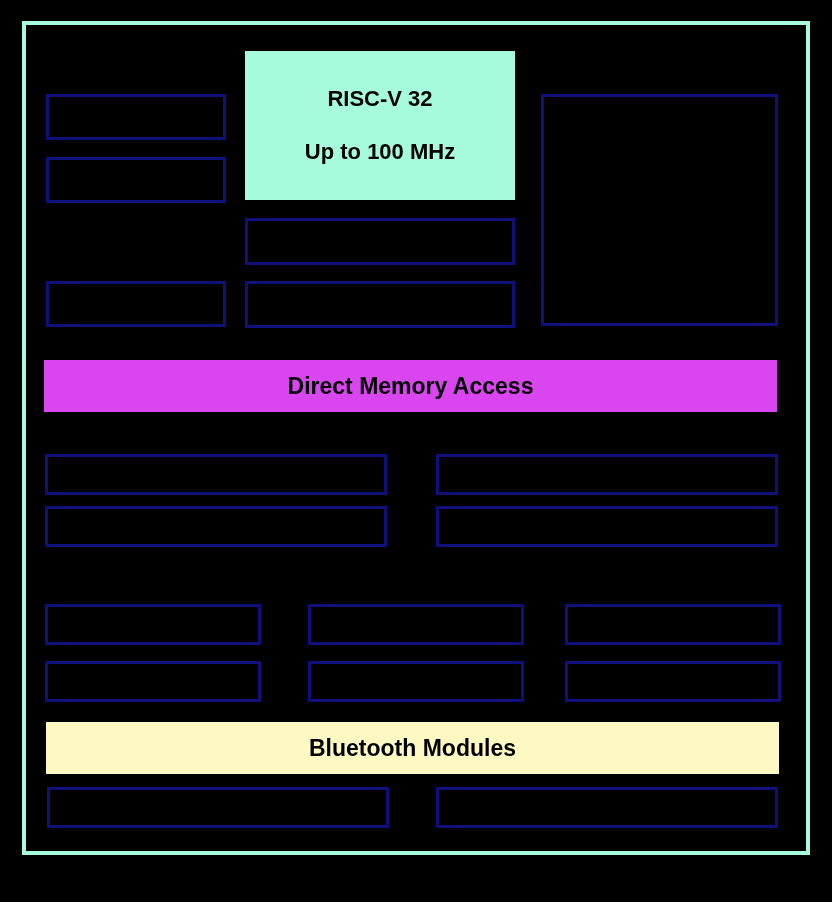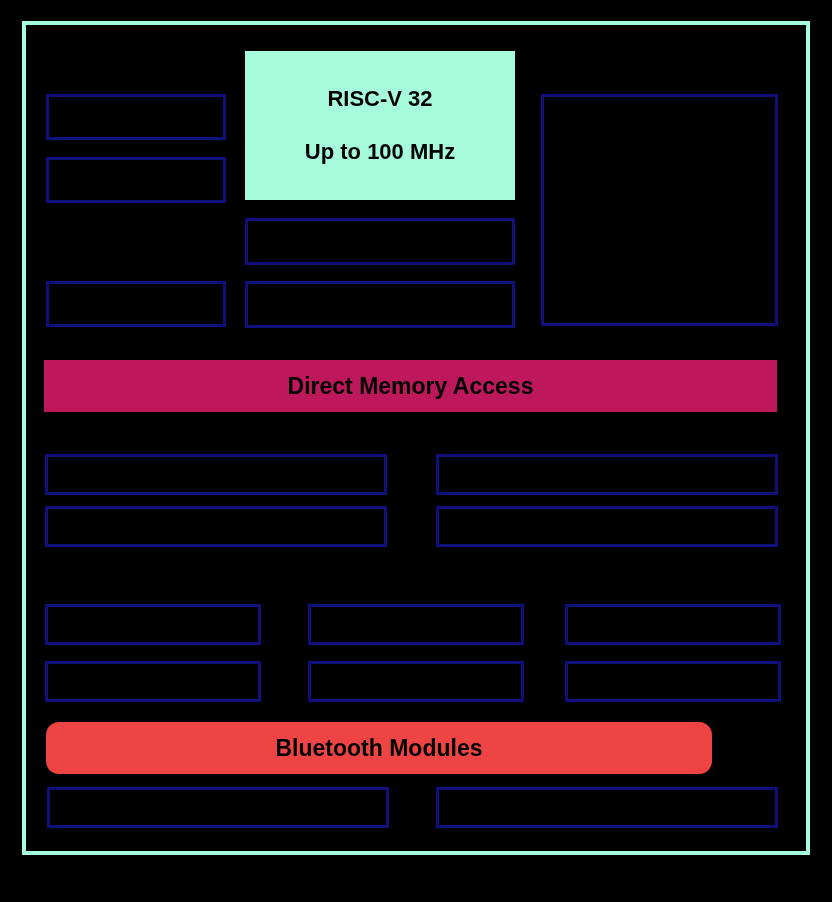--- a/index.html
+++ b/index.html
@@ -87,21 +87,21 @@
       <div class="block" style="left: 565px; top: 661px; width: 216px; height: 41px; border: 3px solid rgb(16, 16, 122); background: rgb(0, 0, 0);"></div>
       <div class="block" style="left: 47px; top: 787px; width: 342px; height: 41px; border: 3px solid rgb(16, 16, 122); background: rgb(0, 0, 0);"></div>
       <div class="block" style="left: 436px; top: 787px; width: 342px; height: 41px; border: 3px solid rgb(16, 16, 122); background: rgb(0, 0, 0);"></div>
     </div>
 
   <div class="block-filled" id="cpu-block" style="left: 245px; top: 51px; width: 270px; height: 149px; background: rgb(165, 251, 220);">
     <div class="cpu-line first">RISC-V 32</div>
     <div class="cpu-line">Up to 100 MHz</div>
   </div>
 
-  <div class="block-filled" id="bus-dma" style="left: 44px; top: 360px; width: 733px; height: 52px; background: #be185d;">
+  <div class="block-filled" id="bus-dma" style="left: 44px; top: 360px; width: 733px; height: 52px; background: #d946ef;">
     <div class="bar-label">Direct Memory Access</div>
   </div>
 
-  <div class="block-filled" id="bus-bt" style="left: 46px; top: 722px; width: 666px; height: 52px; background: #ef4444; border-radius: 13px;">
+  <div class="block-filled" id="bus-bt" style="left: 46px; top: 722px; width: 733px; height: 52px; background: #fef9c3;">
     <div class="bar-label">Bluetooth Modules</div>
   </div>
 
 </div>
 
 </body></html>

